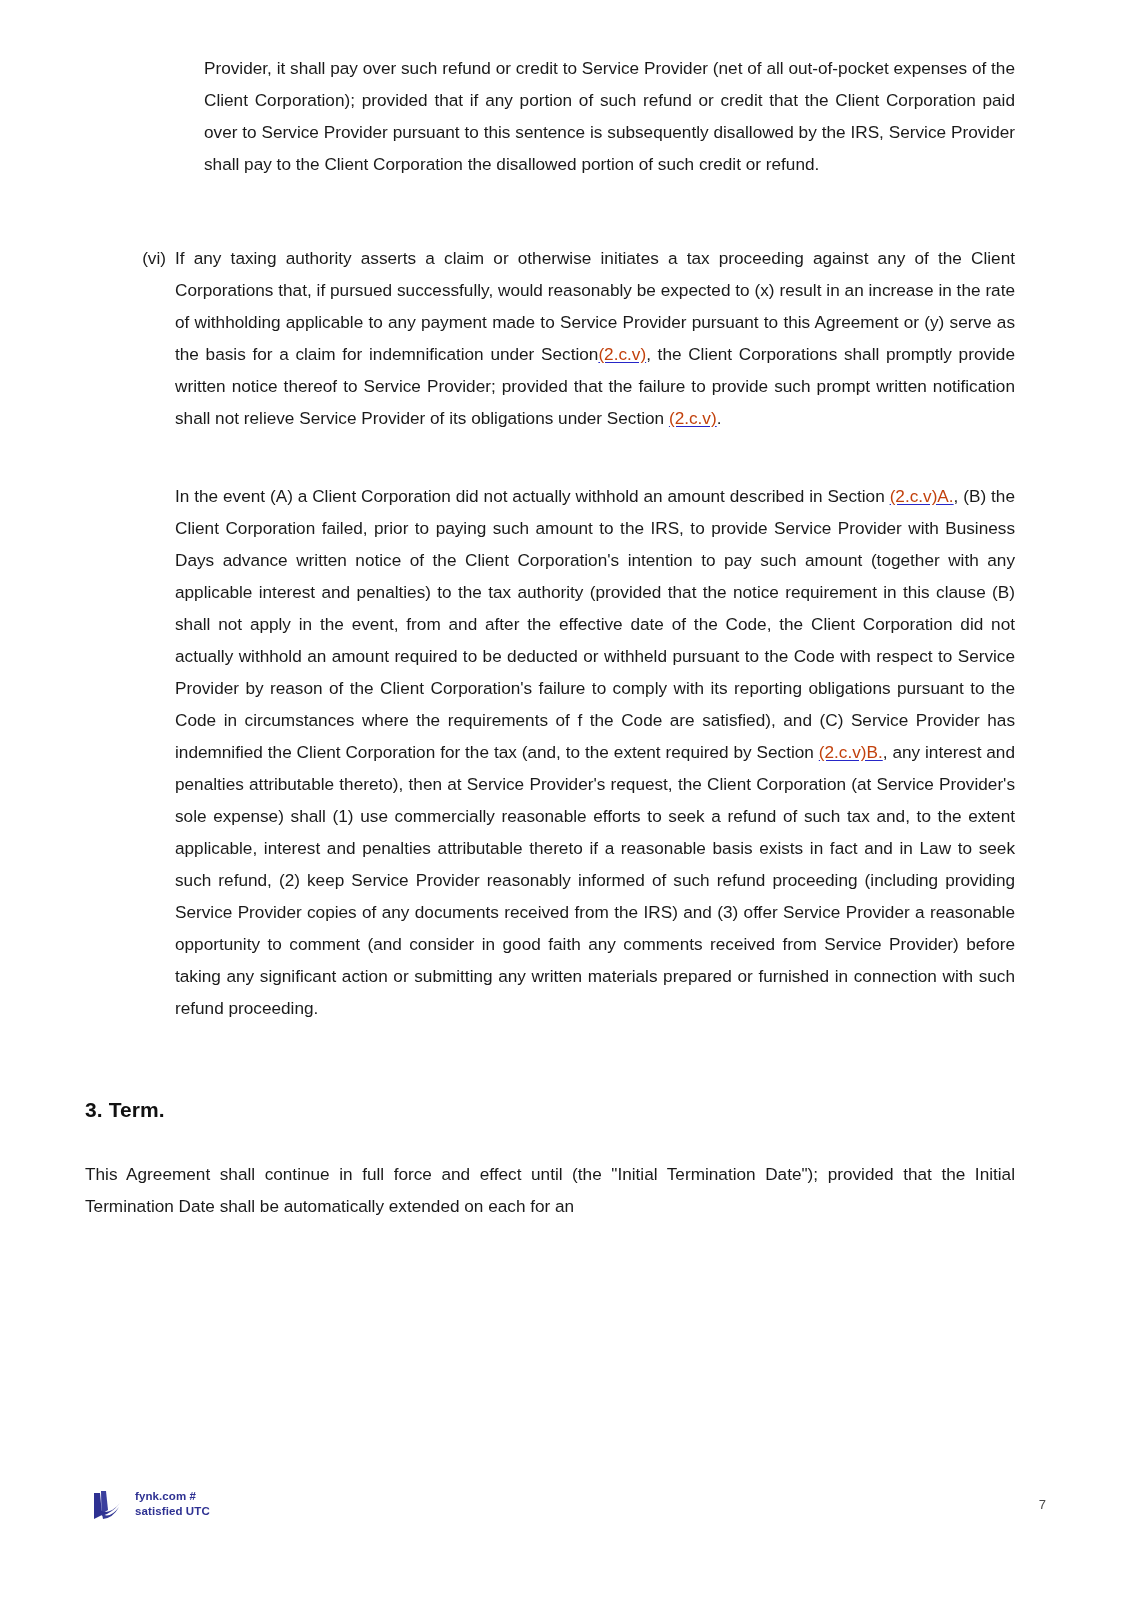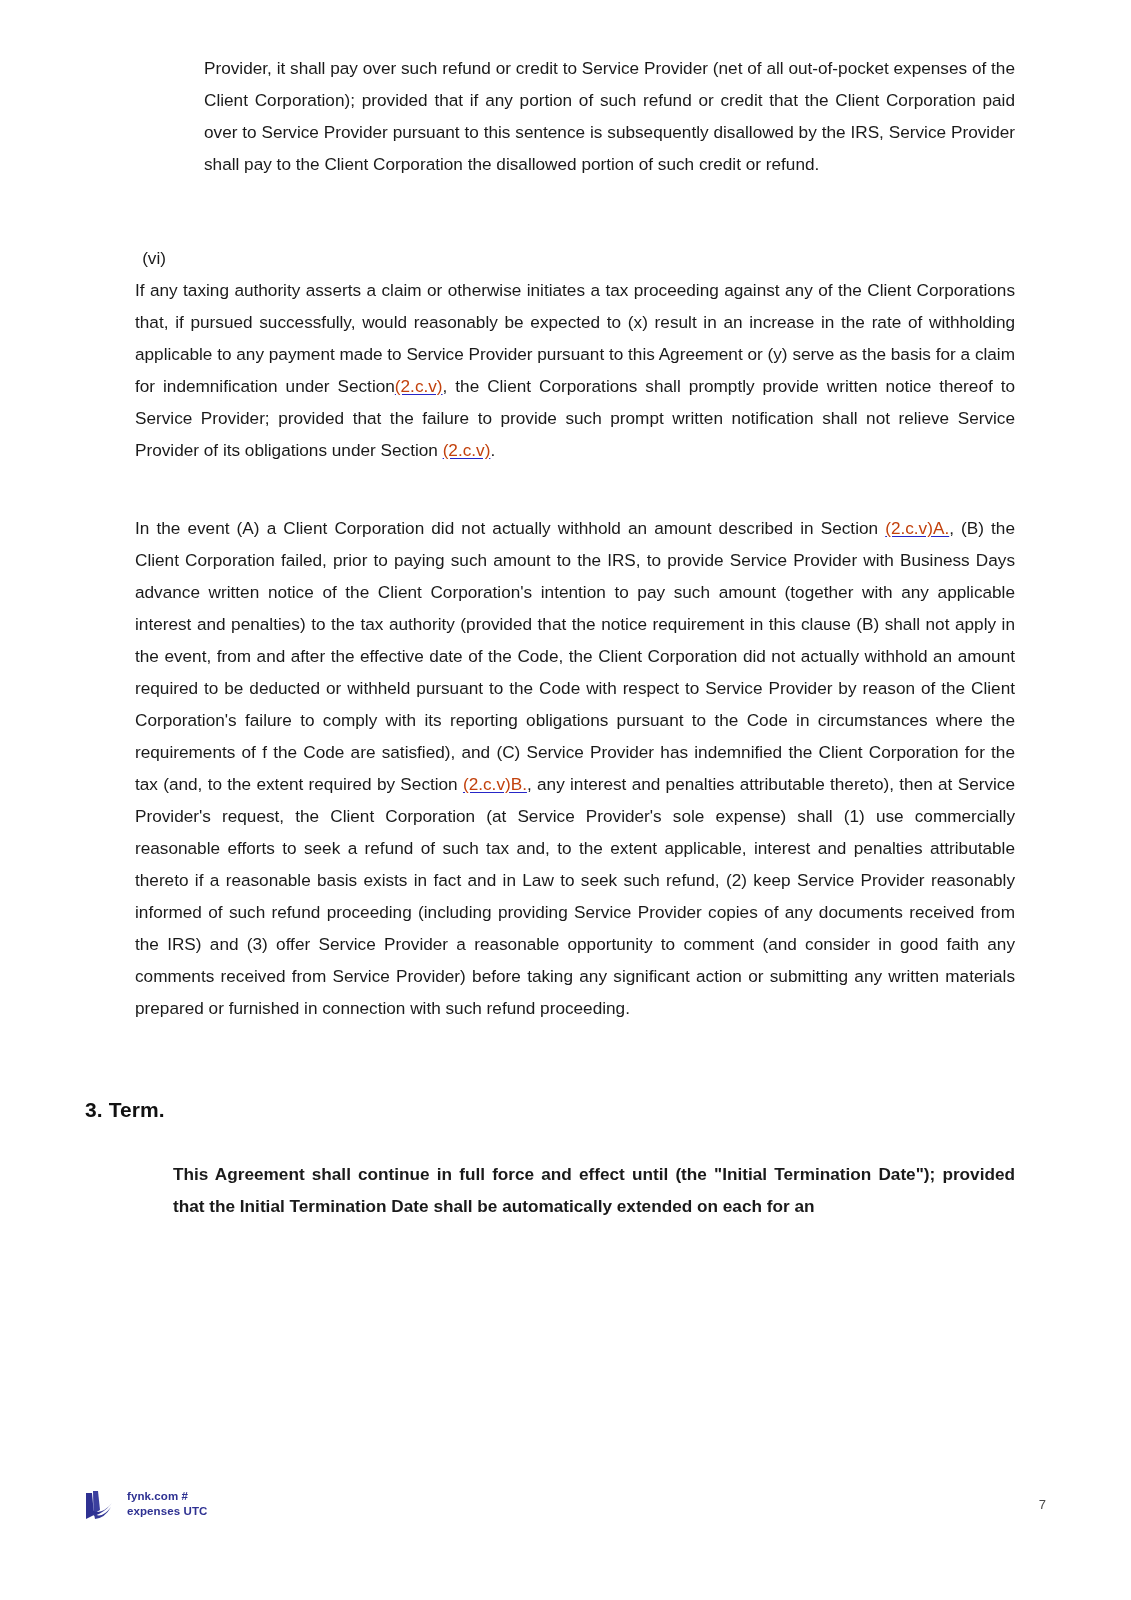--- a/index.html
+++ b/index.html
@@ -31,32 +31,29 @@
     text-justify: inter-word;
     color: #1a1a1a;
     margin: 0;
     letter-spacing: 0.0px;
   }
   .indent-1 {
     margin-left: 119px;
     margin-right: 16px;
   }
   .indent-2 {
-    margin-left: 88px;
     margin-right: 16px;
-    font-weight: bold;
   }
 
   
   .list-item {
     display: flex;
     margin-left: 50px;
     margin-right: 16px;
     margin-top: 62px;
-    flex-direction: column;
   }
   .list-marker {
     flex: 0 0 auto;
     width: 40px;
     font-size: 17.2px;
     line-height: 32px;
     text-align: right;
     padding-right: 9px;
     box-sizing: border-box;
     color: #1a1a1a;
@@ -78,21 +75,21 @@
     font-size: 21px;
     font-weight: bold;
     color: #111111;
     margin: 0;
     letter-spacing: 0.1px;
   }
 
   
   .footer {
     position: absolute;
-    left: 82px;
+    left: 90px;
     right: 85px;
     bottom: 78px;
     display: flex;
     align-items: center;
     justify-content: space-between;
   }
   .footer-left {
     display: flex;
     align-items: center;
     gap: 11px;
@@ -140,19 +137,19 @@
       <span>
         <svg class="logo-svg" width="34" height="36" viewBox="0 0 34 36" aria-hidden="true">
           <path d="M4 7 L10 7 L12 29 L4 33 Z" fill="#2e3192"></path>
           <path d="M11 5 L16 5 L18 24 L11.5 28 Z" fill="#3b3f9e"></path>
           <path d="M10 24 Q19 30 30 17 Q22 27 12 30 Z" fill="#2e3192"></path>
           <path d="M12 28 Q20 33 29 21 Q23 32 13 33 Z" fill="#353a97"></path>
         </svg>
       </span>
       <div>
         <div class="brand-text">fynk.com #</div>
-        <div class="brand-text">expenses UTC</div>
+        <div class="brand-text">satisfied UTC</div>
       </div>
     </div>
     <div class="page-num">7</div>
   </div>
 
 </div>
 
 </body></html>

